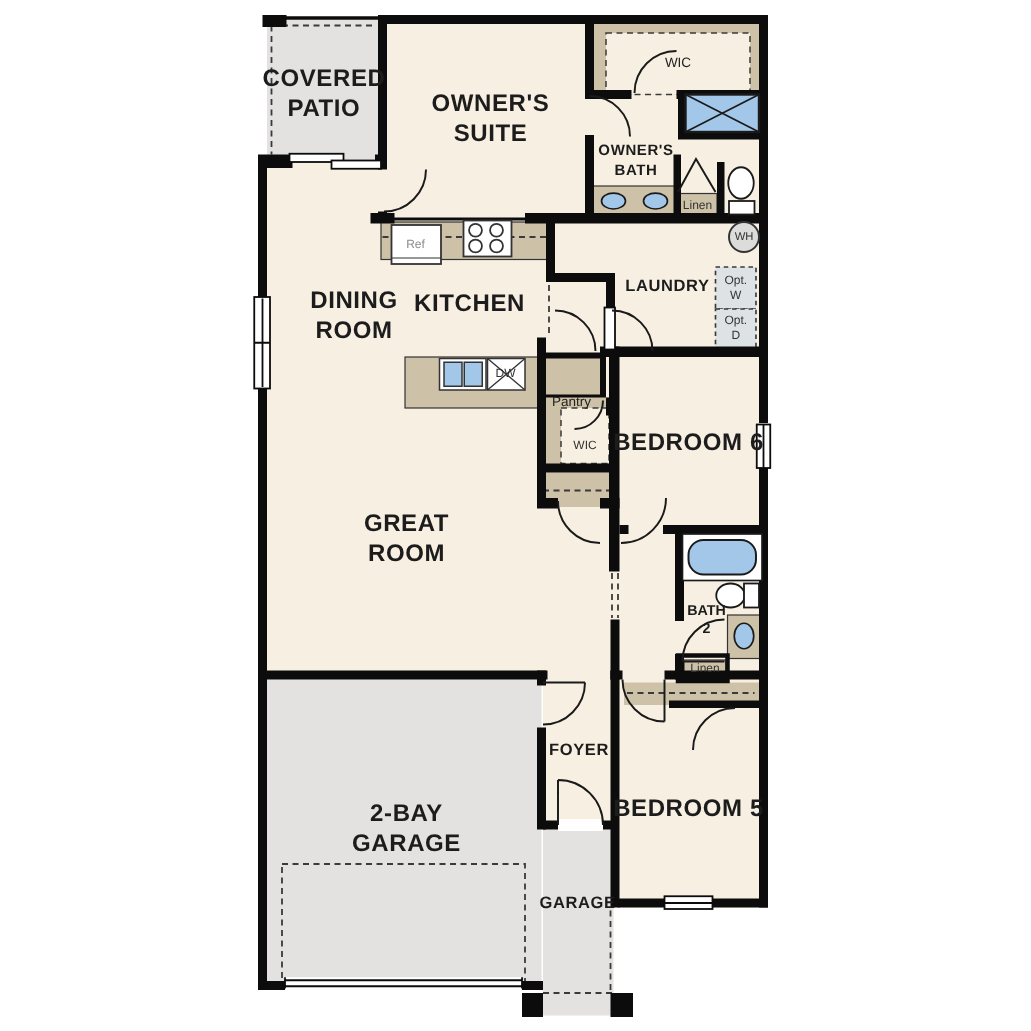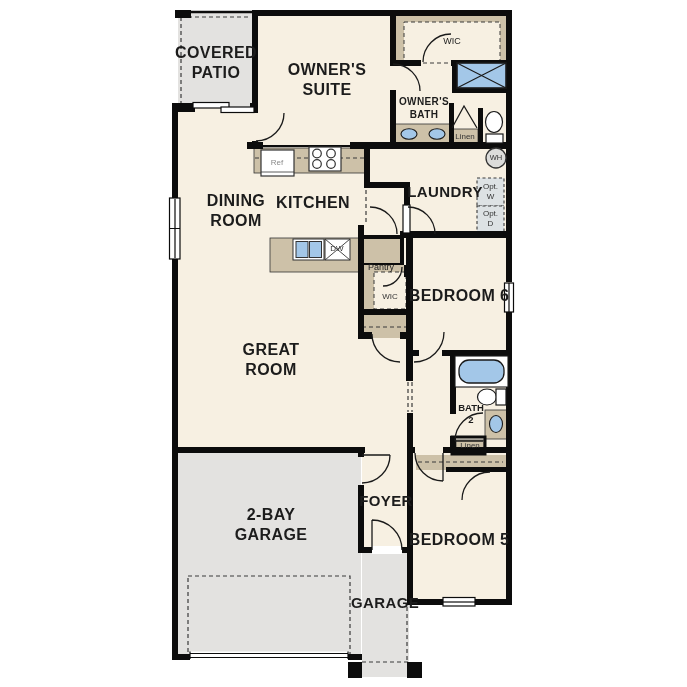--- a/index.html
+++ b/index.html
@@ -2,21 +2,21 @@
 <html><head>
 <meta charset="utf-8">
 <style>
   html,body{margin:0;padding:0;background:#ffffff;}
   #stage{position:relative;width:687px;height:687px;background:#ffffff;overflow:hidden;
          font-family:"Liberation Sans", sans-serif;}
   #plan-svg{position:absolute;left:0;top:0;}
   .lbl{position:absolute;transform:translate(-50%,-50%);white-space:pre-line;text-align:center;
        color:#1c1c1c;line-height:1.25;}
   .room{font-weight:700;font-size:16px;letter-spacing:0.4px;}
-  .room-sm{font-weight:700;font-size:15px;letter-spacing:0.4px;}
+  .room-sm{font-weight:700;font-size:11px;letter-spacing:0.4px;}
   .fix{font-weight:400;font-size:8px;color:#333;}
   .fix-md{font-weight:400;font-size:9px;color:#222;}
   .gray-txt{color:#8a8a8a;}
   .bath-lbl{font-weight:700;font-size:9.5px;}
 </style>
 </head>
 <body>
 
 <div id="stage">
 
@@ -223,17 +223,17 @@
 <div class="lbl fix-md" style="left:381px;top:268px;">Pantry</div>
 <div class="lbl fix" style="left:390px;top:297px;">WIC</div>
 <div class="lbl room" style="left:459px;top:296px;">BEDROOM 6</div>
 <div class="lbl room" style="left:271px;top:360px;">GREAT
 ROOM</div>
 <div class="lbl bath-lbl" style="left:471px;top:414px;">BATH
 2</div>
 <div class="lbl fix" style="left:470px;top:446px;">Linen</div>
 <div class="lbl room-sm" style="left:386px;top:501px;">FOYER</div>
 <div class="lbl room" style="left:459px;top:540px;">BEDROOM 5</div>
-<div class="lbl room" style="left:271px;top:525px;">2-BAY
+<div class="lbl room" style="left:271px;top:553px;">2-BAY
 GARAGE</div>
 <div class="lbl room-sm" style="left:385px;top:603px;">GARAGE</div>
 
 </div>
 
 </body></html>

